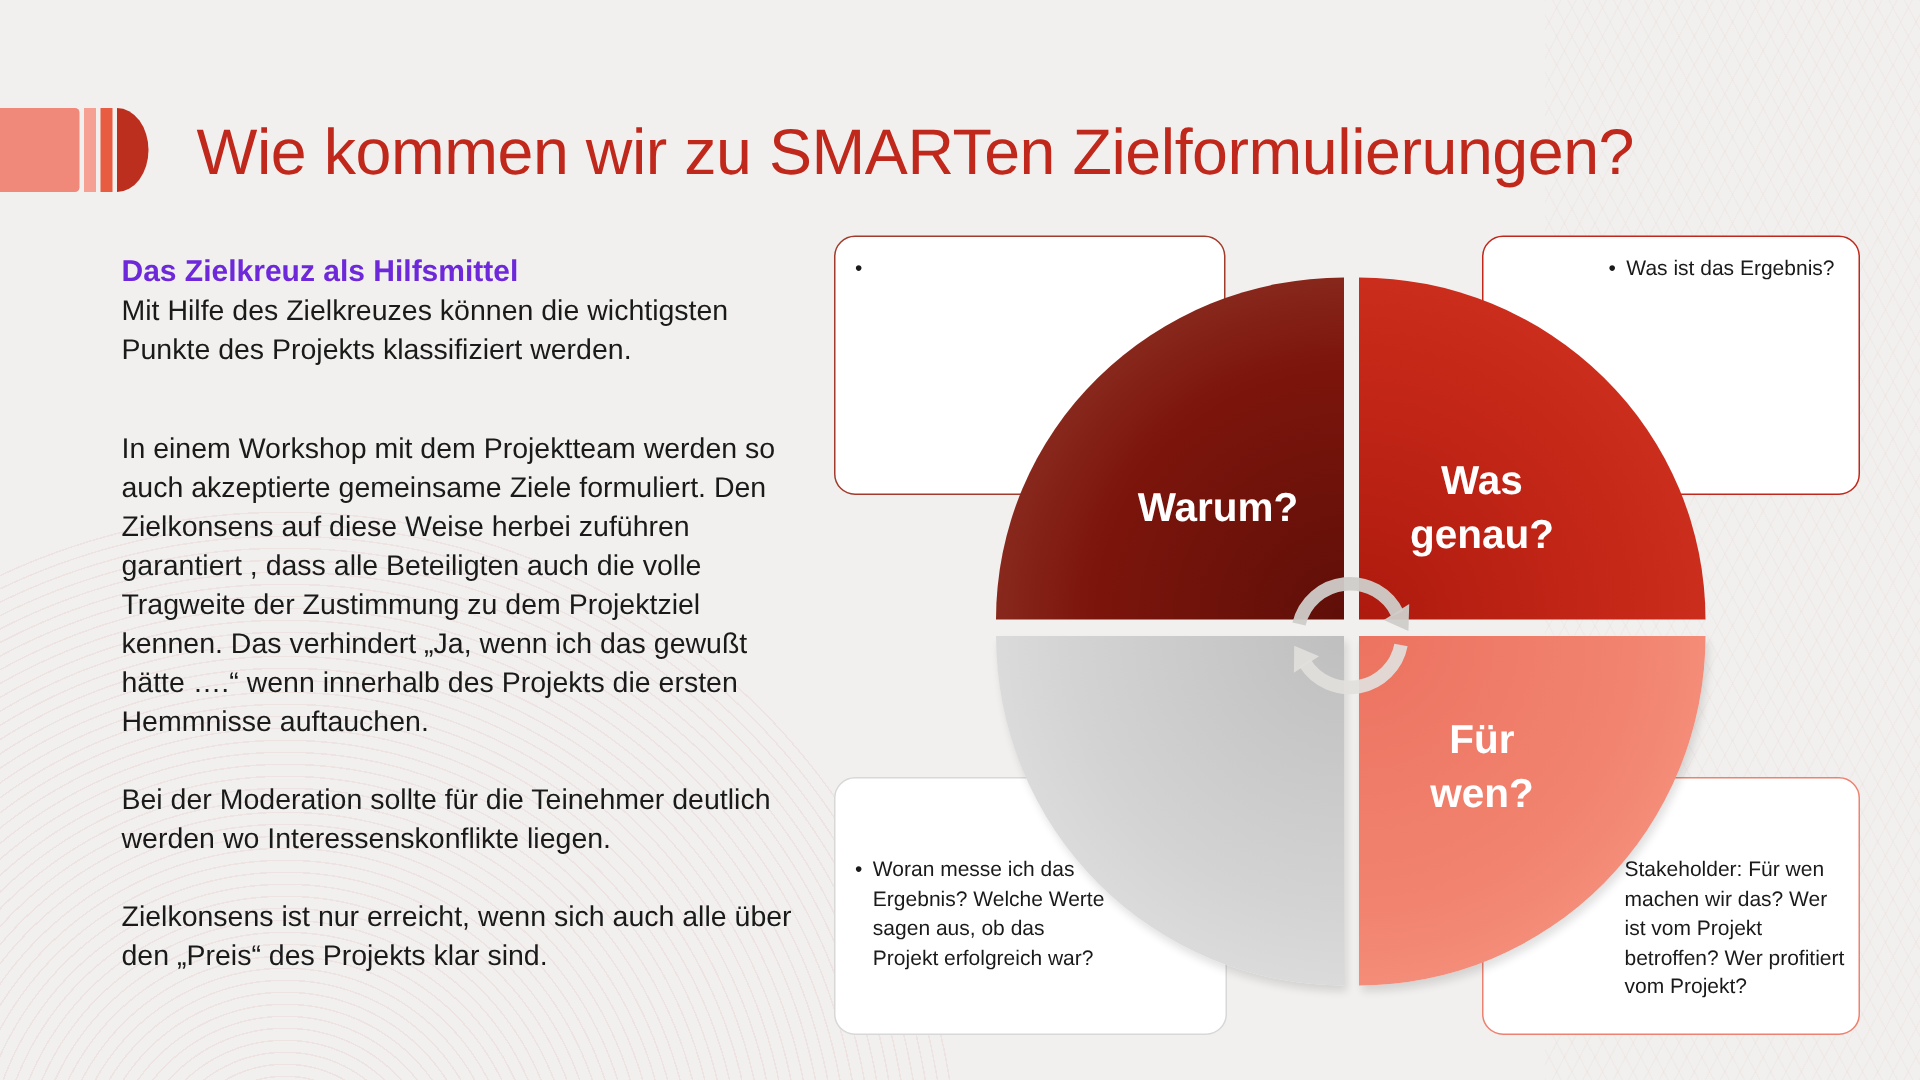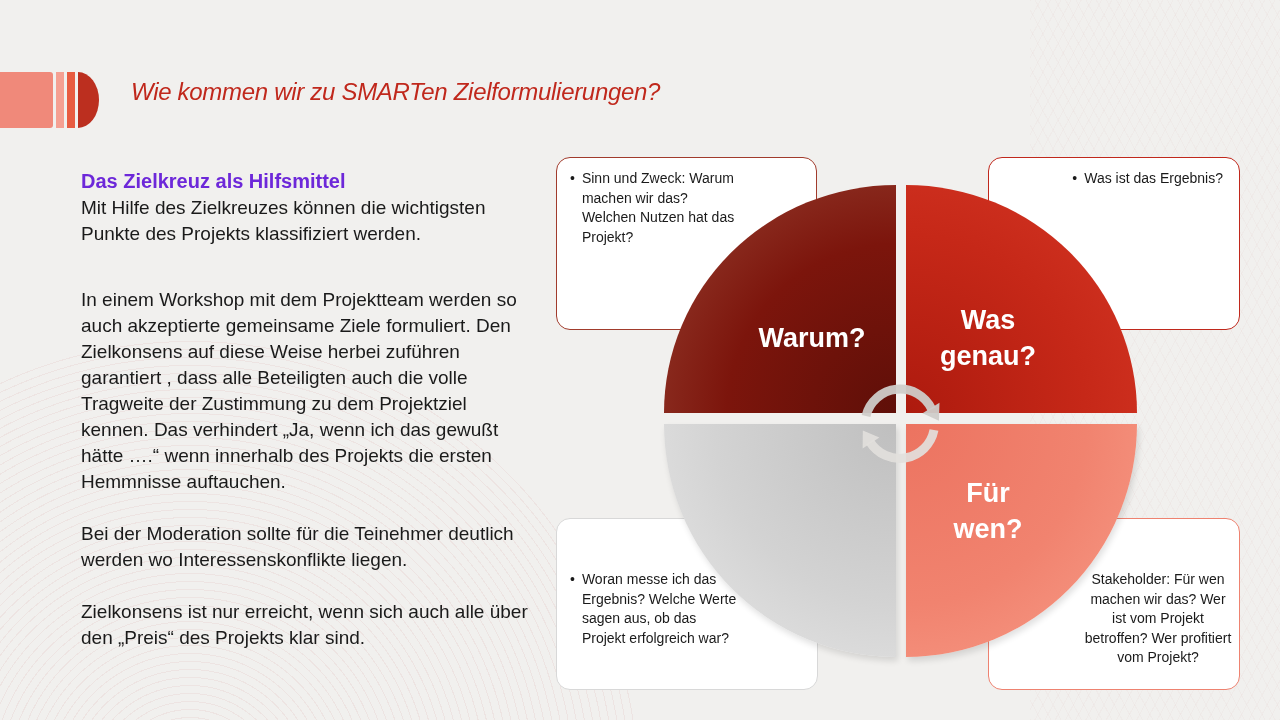--- a/index.html
+++ b/index.html
@@ -22,34 +22,34 @@
   }
   
   .title-row{position:absolute;left:0;top:72px;height:58px;width:1280px;}
   .icon-group{position:absolute;left:0;top:0;height:56px;}
   .icon-block{position:absolute;top:0;height:56px;}
   .ib-1{left:0;width:53px;background:#f0897a;border-radius:0 3px 3px 0;}
   .ib-2{left:56px;width:8px;background:#f5a092;}
   .ib-3{left:67px;width:8px;background:#e85c41;}
   .ib-4{left:78px;width:21px;background:#bc2f1f;border-radius:0 100% 100% 0 / 0 50% 50% 0;}
   .slide-title{
-    position:absolute;left:131px;top:6px;margin:0;font-size:24px;font-weight:400;
-    color:#c0281c;letter-spacing:-.3px;white-space:nowrap;font-style:italic;
+    position:absolute;left:131px;top:6px;margin:0;font-size:43px;font-weight:400;
+    color:#c0281c;letter-spacing:-.3px;white-space:nowrap;
   }
   
   .left-text{position:absolute;left:81px;top:168px;width:452px;}
   .left-text h2{margin:0;font-size:20px;line-height:27px;font-weight:700;color:#6d28d9;}
   .left-text p{margin:0 0 26px;font-size:19px;line-height:26px;color:#1a1a1a;}
   .left-text p:first-of-type{margin-bottom:40px;}
   
   .callout{position:absolute;background:#ffffff;border-radius:14px;z-index:1;box-sizing:border-box;}
   .co-tl{left:556px;top:157px;width:261px;height:173px;border:1.5px solid #a13b2c;}
   .co-tr{left:988px;top:157px;width:252px;height:173px;border:1.5px solid #c0281c;}
   .co-bl{left:556px;top:518px;width:262px;height:172px;border:1px solid #d8d8d8;}
-  .co-br{left:988px;top:518px;width:252px;height:172px;border:1.5px solid #ee8270;text-align:center;}
+  .co-br{left:988px;top:518px;width:252px;height:172px;border:1.5px solid #ee8270;}
   .co-text{display:flex;gap:7px;font-size:14px;line-height:19.5px;color:#1a1a1a;}
   .co-tl .co-text{padding:11px 10px 0 13px;width:170px;}
   .co-tr .co-text{padding:11px 16px 0 0;justify-content:flex-end;}
   .co-bl .co-text{padding:51px 10px 0 13px;width:172px;}
   .co-br .co-text{padding:51px 10px 0 94px;width:150px;}
   .bullet{flex:0 0 auto;}
   
   .quad{position:absolute;z-index:2;}
   .q-tl{left:664px;top:185px;width:232px;height:228px;border-top-left-radius:100%;
         background:radial-gradient(circle at 100% 100%, #5f0f08 0%, #7c150c 52%, #9a4434 100%);}
@@ -93,21 +93,20 @@
     <h2>Das Zielkreuz als Hilfsmittel</h2>
     <p>Mit Hilfe des Zielkreuzes können die wichtigsten Punkte des Projekts klassifiziert werden.</p>
     <p>In einem Workshop mit dem Projektteam werden so auch akzeptierte gemeinsame Ziele formuliert. Den Zielkonsens auf diese Weise herbei zuführen garantiert , dass alle Beteiligten auch die volle Tragweite der Zustimmung zu dem Projektziel kennen. Das verhindert „Ja, wenn ich das gewußt hätte ….“ wenn innerhalb des Projekts die ersten Hemmnisse auftauchen.</p>
     <p>Bei der Moderation sollte für die Teinehmer deutlich werden wo Interessenskonflikte liegen.</p>
     <p>Zielkonsens ist nur erreicht, wenn sich auch alle über den „Preis“ des Projekts klar sind.</p>
   </section>
 
   <div class="callout co-tl">
     <div class="co-text">
       <span class="bullet">•</span>
-      <span>Sinn und Zweck: Warum machen wir das? Welchen Nutzen hat das Projekt?</span>
     </div>
   </div>
   <div class="callout co-tr">
     <div class="co-text">
       <span class="bullet">•</span>
       <span>Was ist das Ergebnis?</span>
     </div>
   </div>
   <div class="callout co-bl">
     <div class="co-text">

